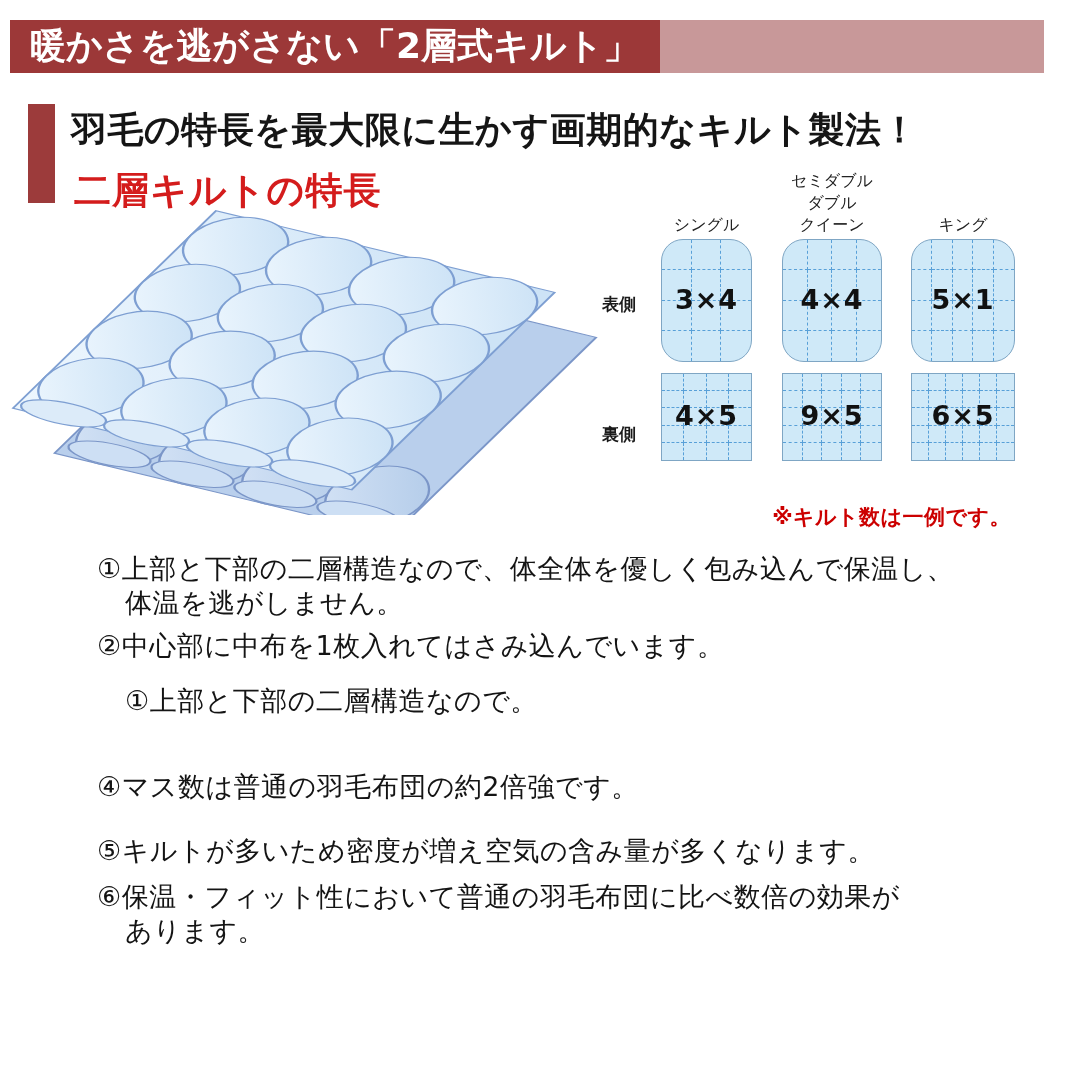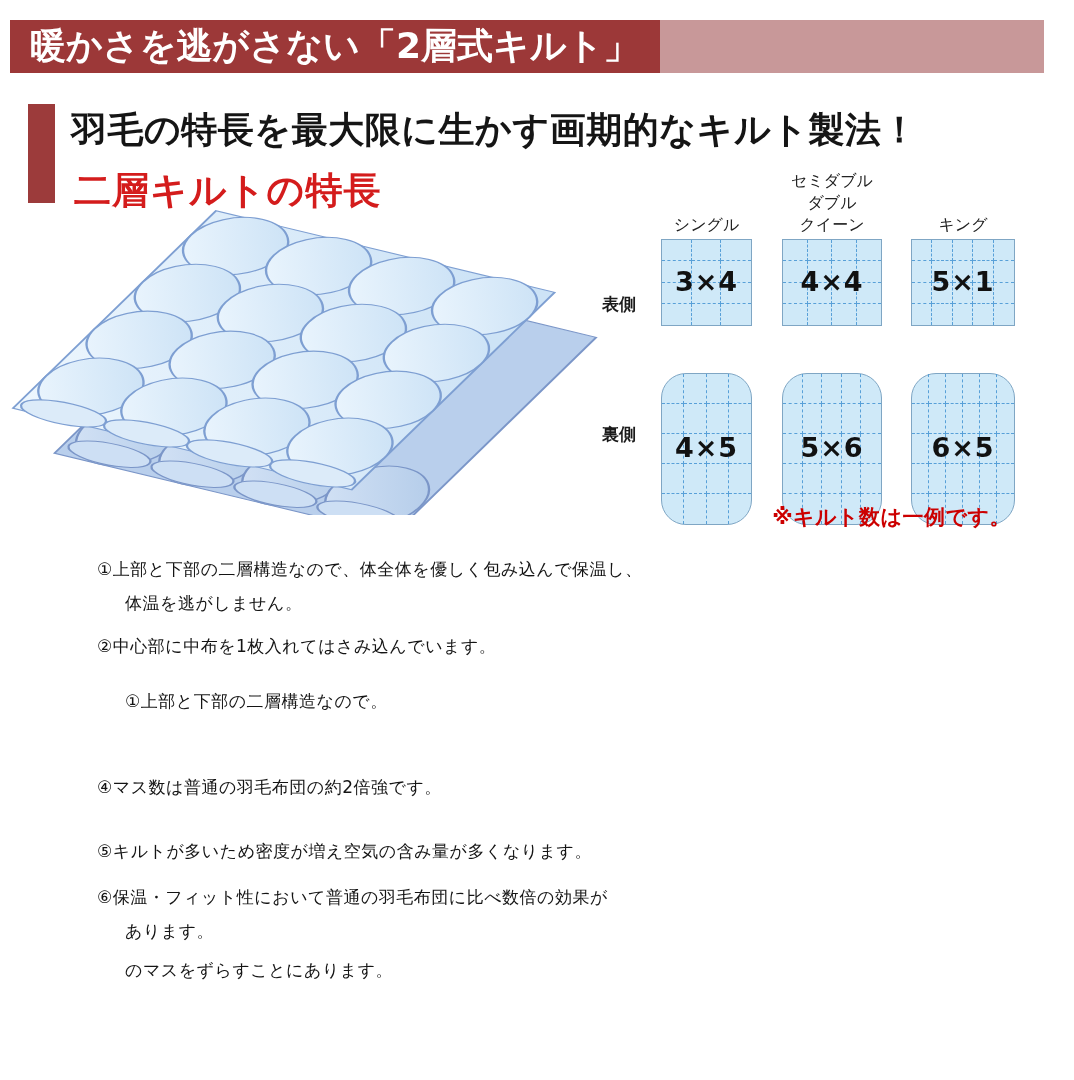--- a/index.html
+++ b/index.html
@@ -24,37 +24,37 @@
   .duvet{position:absolute;left:10px;top:205px;width:630px;height:310px;}
 
   
   .diagram{position:absolute;left:0;top:0;width:1074px;height:1080px;pointer-events:none;}
   .size-label{position:absolute;top:168px;height:68px;display:flex;flex-direction:column;
     justify-content:flex-end;text-align:center;font-size:16px;line-height:22px;color:#222;}
   .c0{left:661px;width:91px;}
   .c1{left:782px;width:100px;}
   .c2{left:911px;width:104px;}
   .qgrid{position:absolute;background:#cfe9f8;border:1px solid #7fa6c4;box-sizing:border-box;}
-  .qgrid.front{top:239px;height:87px;}
-  .qgrid.back{top:373px;height:152px;border-radius:25px;}
+  .qgrid.front{top:239px;height:123px;border-radius:22px;}
+  .qgrid.back{top:373px;height:88px;}
   .qgrid .cells{position:absolute;inset:0;display:grid;}
   .qgrid .cells div{box-sizing:border-box;}
   .qgrid .cells .br{border-right:1px dashed #58a0d8;}
   .qgrid .cells .bb{border-bottom:1px dashed #58a0d8;}
   .qgrid .count{position:absolute;left:0;right:0;top:50%;transform:translateY(-54%);
     text-align:center;font-size:27px;font-weight:bold;color:#111;letter-spacing:1px;}
   .side-label{position:absolute;font-size:17px;font-weight:bold;color:#1a1a1a;}
   .side-label.front{left:602px;top:293px;}
   .side-label.back{left:602px;top:423px;}
   .note{position:absolute;left:655px;top:503px;width:356px;text-align:right;
     font-size:21px;font-weight:bold;color:#cc0000;letter-spacing:0.5px;}
 
   
   .features{position:absolute;left:0;top:0;width:1074px;height:1080px;}
-  .feature{position:absolute;left:97px;width:940px;font-size:17px;line-height:34px;color:#141414;
+  .feature{position:absolute;left:97px;width:940px;font-size:27px;line-height:34px;color:#141414;
     letter-spacing:0.5px;}
   .feature .cont{margin-left:28px;}
   .f0{top:552px}.f1{top:629px}.f2{top:684px}.f3{top:770px}.f4{top:834px}.f5{top:880px}.f6{top:953px}
 </style>
 </head>
 <body>
 
 <div class="page">
 
   <div class="banner">
@@ -216,21 +216,21 @@
             <div class="br bb"></div>
             <div class="br bb"></div>
             <div class="br bb"></div>
             <div class="bb"></div>
             <div class="br"></div>
             <div class="br"></div>
             <div class="br"></div>
             <div class="br"></div>
             <div></div>
           </div>
-          <span class="count">5×6</span>
+          <span class="count">9×5</span>
         </div>
         <div class="size-label c2">
           <div>キング</div>
         </div>
         <div class="qgrid front c2">
           <div class="cells" style="grid-template-columns: repeat(5, 1fr); grid-template-rows: repeat(4, 1fr);">
             <div class="br bb"></div>
             <div class="br bb"></div>
             <div class="br bb"></div>
             <div class="br bb"></div>
@@ -307,17 +307,16 @@
         <div>④マス数は普通の羽毛布団の約2倍強です。</div>
       </div>
       <div class="feature f5">
         <div>⑥保温・フィット性において普通の羽毛布団に比べ数倍の効果が</div>
         <div class="cont">あります。</div>
       </div>
       <div class="feature f4">
         <div>⑤キルトが多いため密度が増え空気の含み量が多くなります。</div>
       </div>
       <div class="feature f6">
-        <div class="cont">のマスをずらすことにあります。</div>
       </div>
     </div>
 
 </div>
 
 </body></html>

